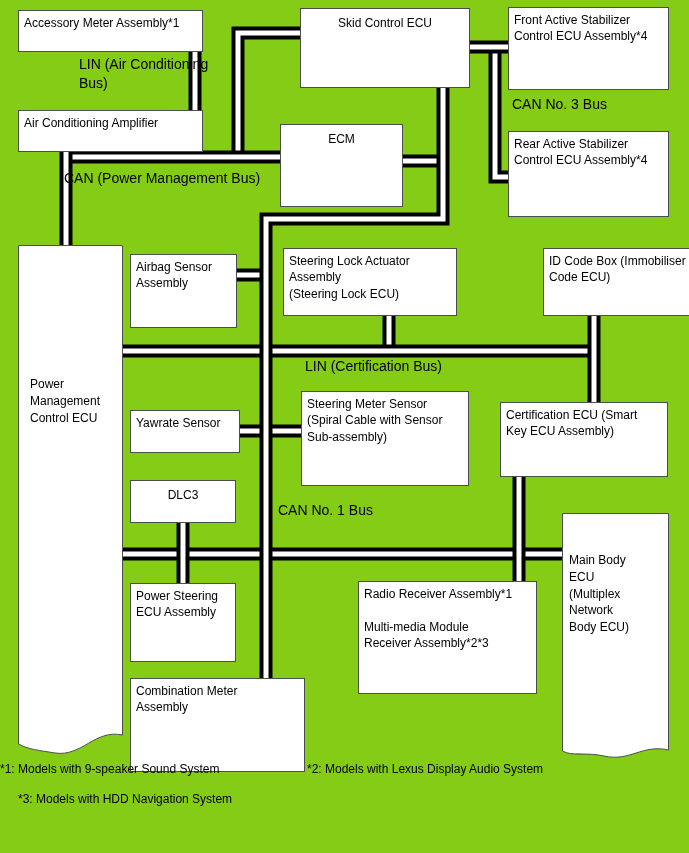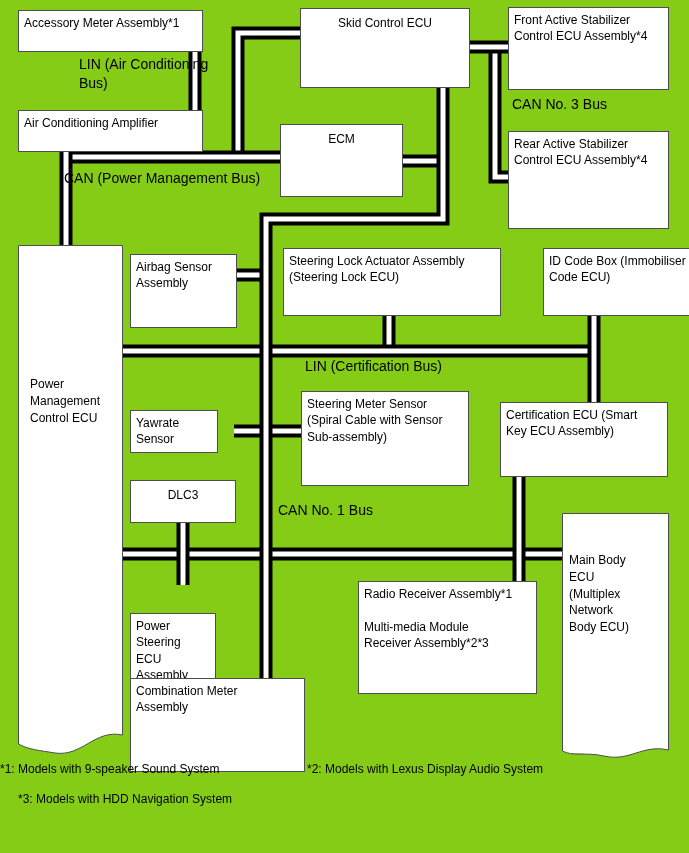--- a/index.html
+++ b/index.html
@@ -17,30 +17,30 @@
   .floatlabel{
     position:absolute;font-size:14px;line-height:1.38;white-space:pre-line;z-index:3;
   }
   .footnote{position:absolute;font-size:12px;white-space:nowrap;z-index:3;}
   .overlay-label{position:absolute;font-size:12px;line-height:1.4;white-space:pre-line;z-index:3;}
   
   #n-accessory_meter {left:18px; top:10px; width:185px;height:42px;}
   #n-ac_amplifier    {left:18px; top:110px;width:185px;height:42px;}
   #n-skid_control    {left:300px;top:8px;  width:170px;height:80px;}
   #n-front_stab      {left:508px;top:7px;  width:161px;height:83px;}
-  #n-rear_stab       {left:508px;top:131px;width:161px;height:98px;}
-  #n-ecm             {left:280px;top:124px;width:123px;height:73px;}
+  #n-rear_stab       {left:508px;top:131px;width:161px;height:86px;}
+  #n-ecm             {left:280px;top:124px;width:123px;height:83px;}
   #n-airbag          {left:130px;top:254px;width:107px;height:74px;}
-  #n-steering_lock   {left:283px;top:248px;width:218px;height:68px;}
+  #n-steering_lock   {left:283px;top:248px;width:174px;height:68px;}
   #n-id_code         {left:503px;top:248px;width:165px;height:68px;margin-left:40px;}
-  #n-yawrate         {left:130px;top:410px;width:88px;height:43px;}
+  #n-yawrate         {left:130px;top:410px;width:110px;height:43px;}
   #n-steering_angle  {left:301px;top:391px;width:168px;height:95px;}
   #n-cert_ecu        {left:500px;top:402px;width:168px;height:75px;}
   #n-dlc3            {left:130px;top:480px;width:106px;height:43px;}
-  #n-power_steering  {left:130px;top:613px;width:86px;height:79px;}
+  #n-power_steering  {left:130px;top:583px;width:106px;height:79px;}
   #n-radio           {left:358px;top:581px;width:179px;height:113px;}
   #n-combination     {left:130px;top:678px;width:175px;height:94px;}
   #t-pm_ecu          {left:30px; top:376px;width:92px;}
   #t-main_body       {left:569px;top:519px;width:96px;margin-top:33px;}
   #l-lin_ac   {left:79px; top:55px;}
   #l-can_pm   {left:64px; top:169px;}
   #l-can3     {left:512px;top:95px;}
   #l-lin_cert {left:305px;top:357px;}
   #l-can1     {left:278px;top:501px;}
   #fn-1{left:0; top:762px;}

